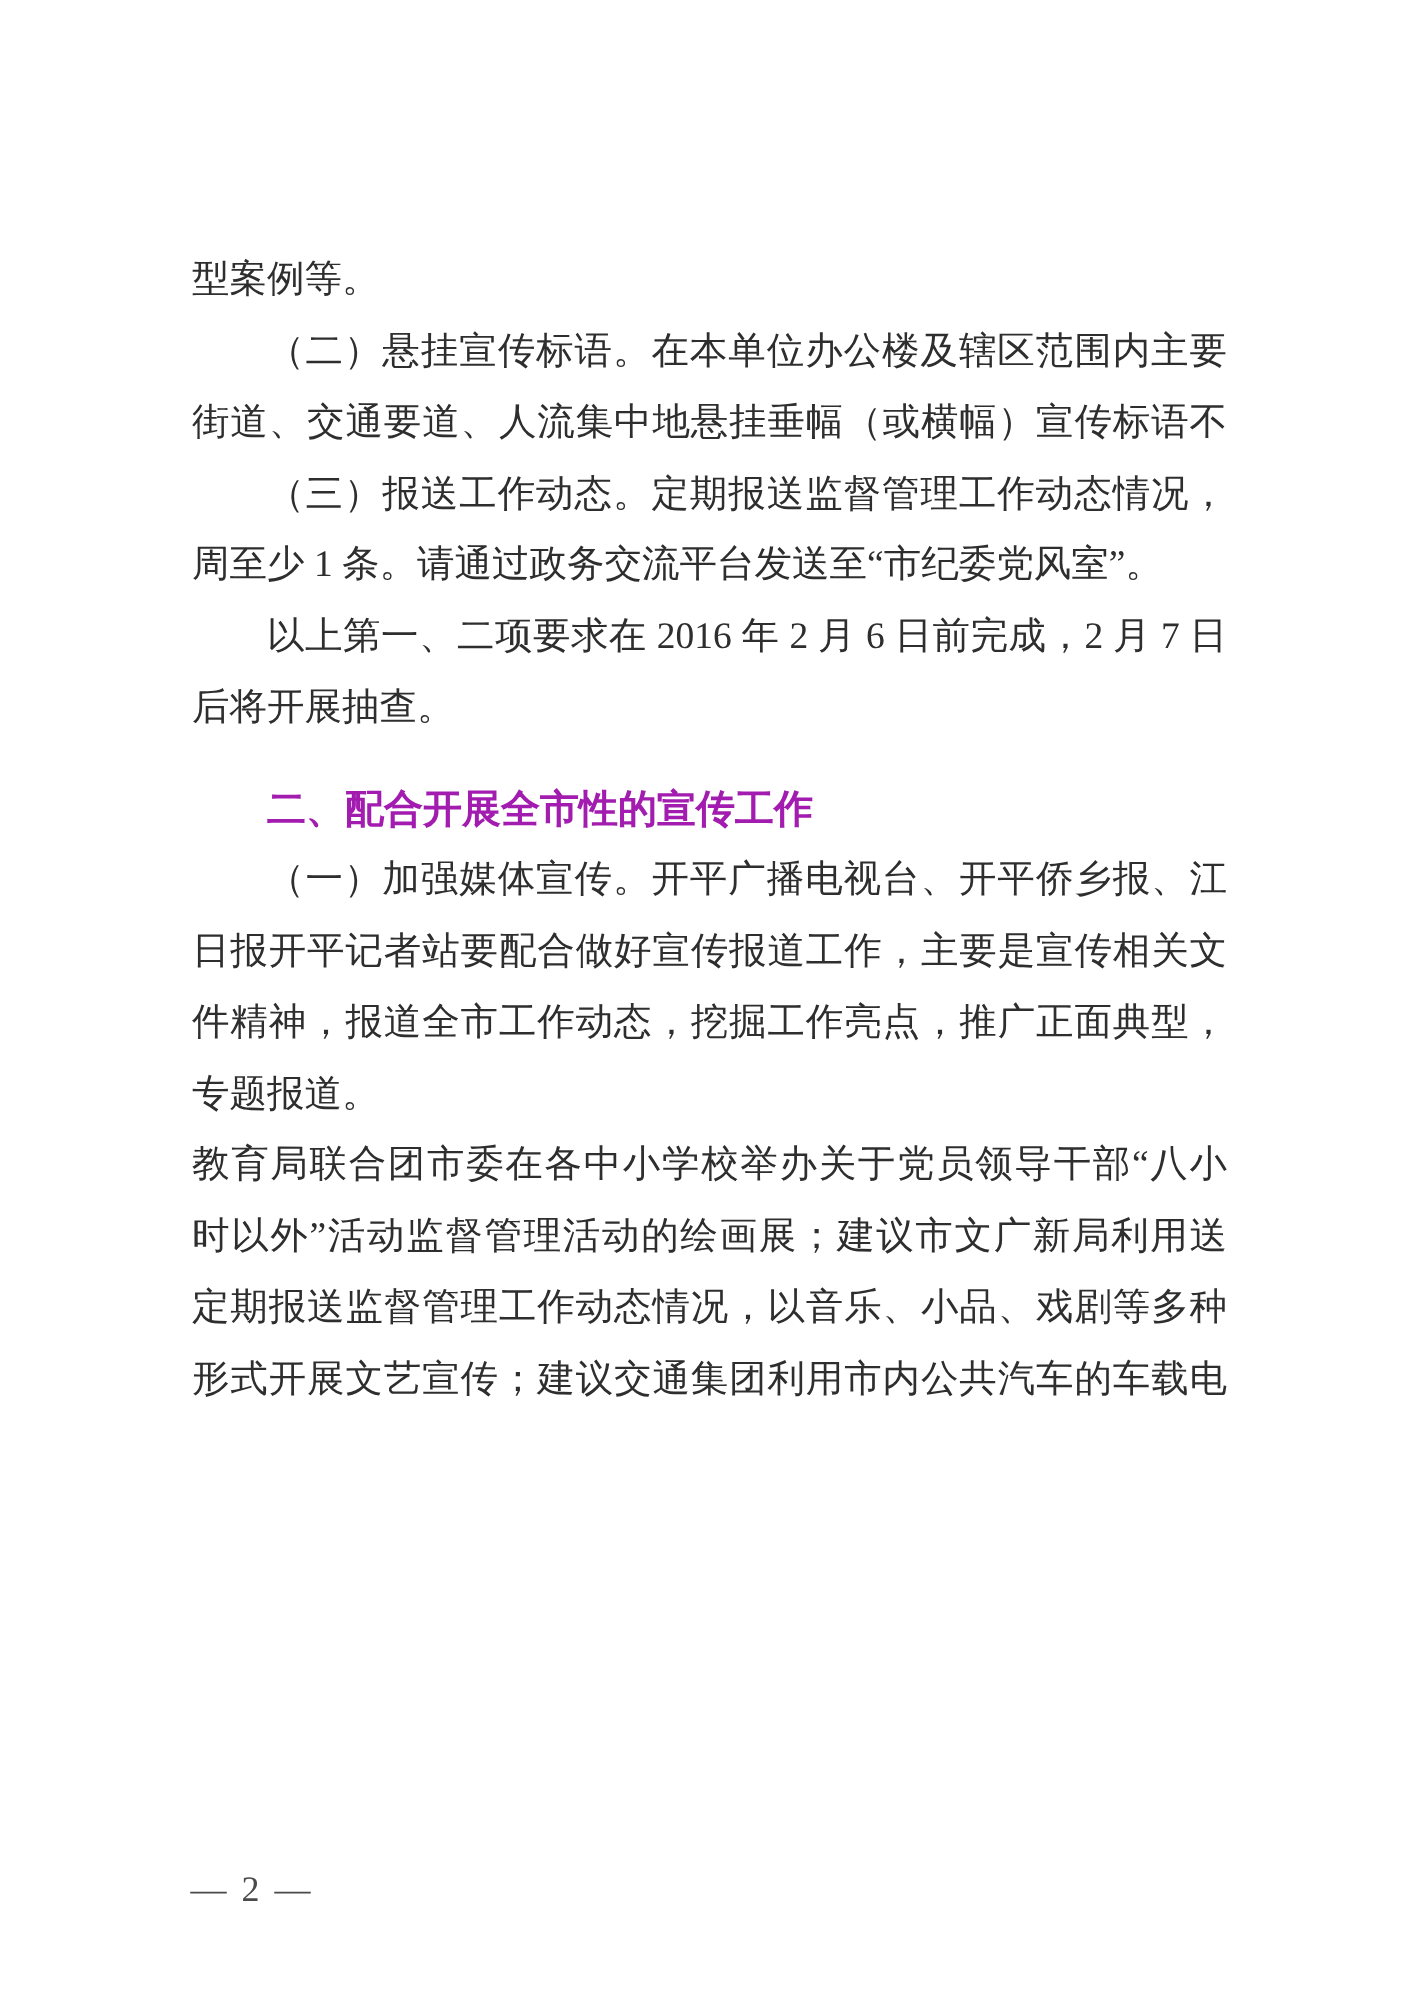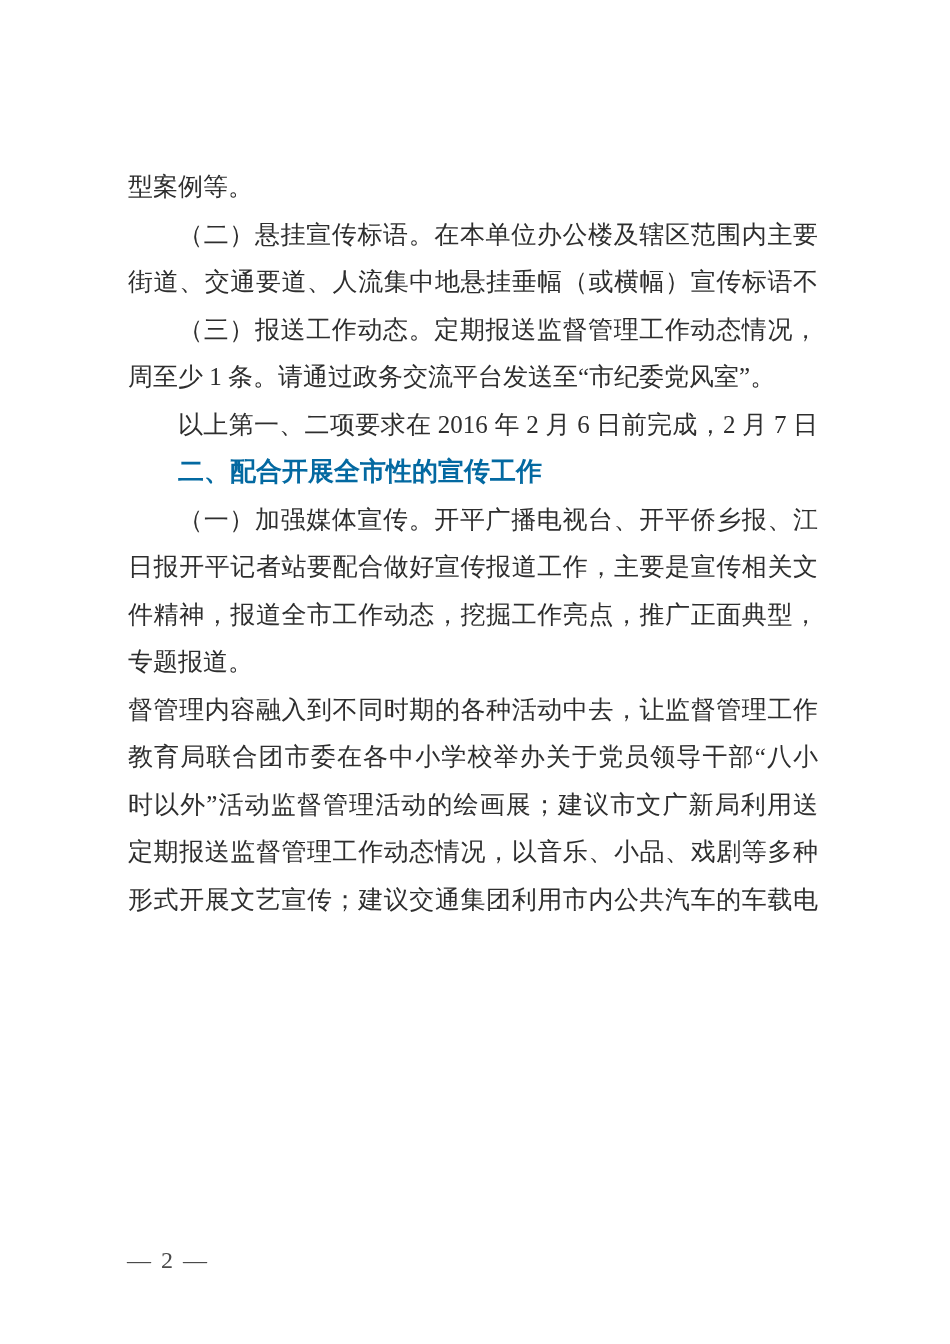--- a/index.html
+++ b/index.html
@@ -32,24 +32,25 @@
   .line.lastline {
     text-align: center;
     text-align-last: left;
   }
   .line.indent {
     padding-left: 50px;
   }
   .line.heading {
     font-family: "Liberation Sans", "DejaVu Sans", sans-serif;
     font-weight: bold;
-    color: #0369a1;
+    color: #a21caf;
     font-size: 26px;
     text-align: left;
     text-align-last: left;
+    margin-top: 20px;
   }
   .footer {
     position: absolute;
     left: 127px; top: 1243px;
     height: 34px;
     line-height: 34px;
     font-size: 24px;
     color: #4a4a4a;
     letter-spacing: 2px;
   }
@@ -58,25 +59,25 @@
 <body>
 
 <div class="page">
   <div class="doc-body">
       <div class="line lastline">型案例等。</div>
       <div class="line indent">（二）悬挂宣传标语。在本单位办公楼及辖区范围内主要</div>
       <div class="line">街道、交通要道、人流集中地悬挂垂幅（或横幅）宣传标语不</div>
       <div class="line indent">（三）报送工作动态。定期报送监督管理工作动态情况，每</div>
       <div class="line lastline">周至少 1 条。请通过政务交流平台发送至“市纪委党风室”。</div>
       <div class="line indent">以上第一、二项要求在 2016 年 2 月 6 日前完成，2 月 7 日</div>
+      <div class="line lastline">后将开展抽查。</div>
       <div class="line indent heading">二、配合开展全市性的宣传工作</div>
       <div class="line indent">（一）加强媒体宣传。开平广播电视台、开平侨乡报、江门</div>
       <div class="line">日报开平记者站要配合做好宣传报道工作，主要是宣传相关文</div>
       <div class="line">件精神，报道全市工作动态，挖掘工作亮点，推广正面典型，</div>
       <div class="line lastline">专题报道。</div>
-      <div class="line">督管理内容融入到不同时期的各种活动中去，让监督管理工作</div>
       <div class="line">教育局联合团市委在各中小学校举办关于党员领导干部“八小</div>
       <div class="line">时以外”活动监督管理活动的绘画展；建议市文广新局利用送</div>
       <div class="line">定期报送监督管理工作动态情况，以音乐、小品、戏剧等多种</div>
       <div class="line">形式开展文艺宣传；建议交通集团利用市内公共汽车的车载电</div>
     </div>
   <div class="footer">— 2 —</div>
 </div>
 
 </body></html>

